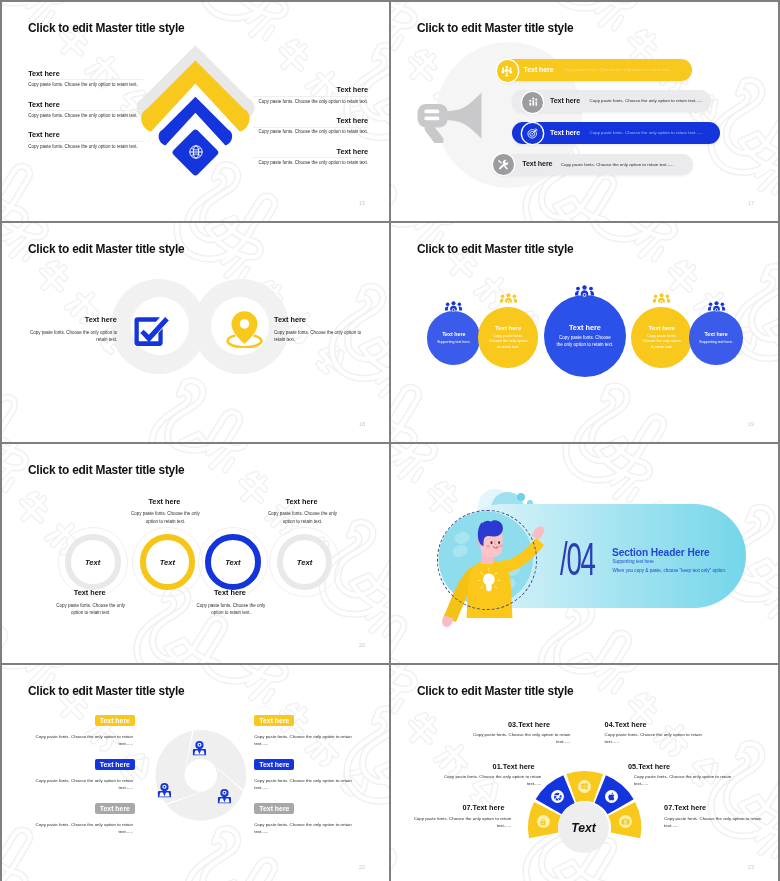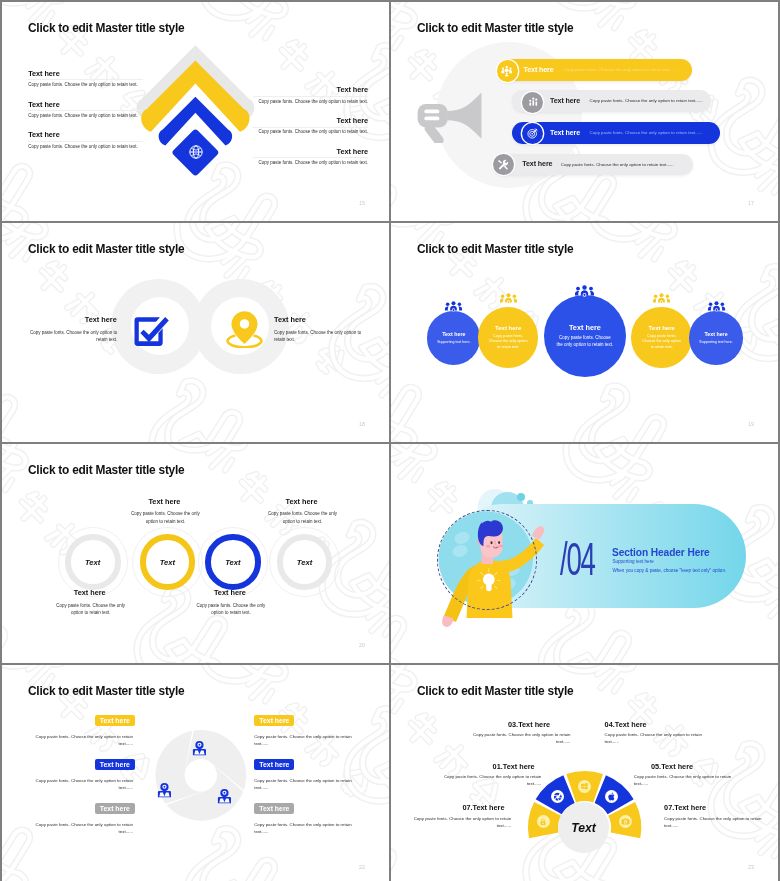--- a/index.html
+++ b/index.html
@@ -865,19 +865,19 @@
       </div>
 
     <div class="s8h" style="left:71.4px;top:138.4px;">07.Text here</div>
     <div class="s8b" style="left:17.1px;top:149.9px;width:103px;text-align:right;">Copy paste fonts. Choose the only option to retain text......</div>
     <div class="s8h" style="left:101.6px;top:96.5px;">01.Text here</div>
     <div class="s8b" style="left:47.3px;top:108.0px;width:103px;text-align:right;">Copy paste fonts. Choose the only option to retain text......</div>
     <div class="s8h" style="left:117px;top:54.6px;">03.Text here</div>
     <div class="s8b" style="left:76.5px;top:66.1px;width:103px;text-align:right;">Copy paste fonts. Choose the only option to retain text......</div>
     <div class="s8h" style="left:213.6px;top:54.6px;">04.Text here</div>
     <div class="s8b" style="left:213.6px;top:66.1px;width:103px;">Copy paste fonts. Choose the only option to retain text......</div>
-    <div class="s8h" style="left:260px;top:96.5px;">05.Text here</div>
+    <div class="s8h" style="left:237px;top:96.5px;">05.Text here</div>
     <div class="s8b" style="left:242.8px;top:108.0px;width:103px;">Copy paste fonts. Choose the only option to retain text......</div>
     <div class="s8h" style="left:273.1px;top:138.4px;">07.Text here</div>
     <div class="s8b" style="left:273.1px;top:149.9px;width:103px;">Copy paste fonts. Choose the only option to retain text......</div>
     <div class="pg">23</div>
   </div>
 </div>
 
 </body></html>

